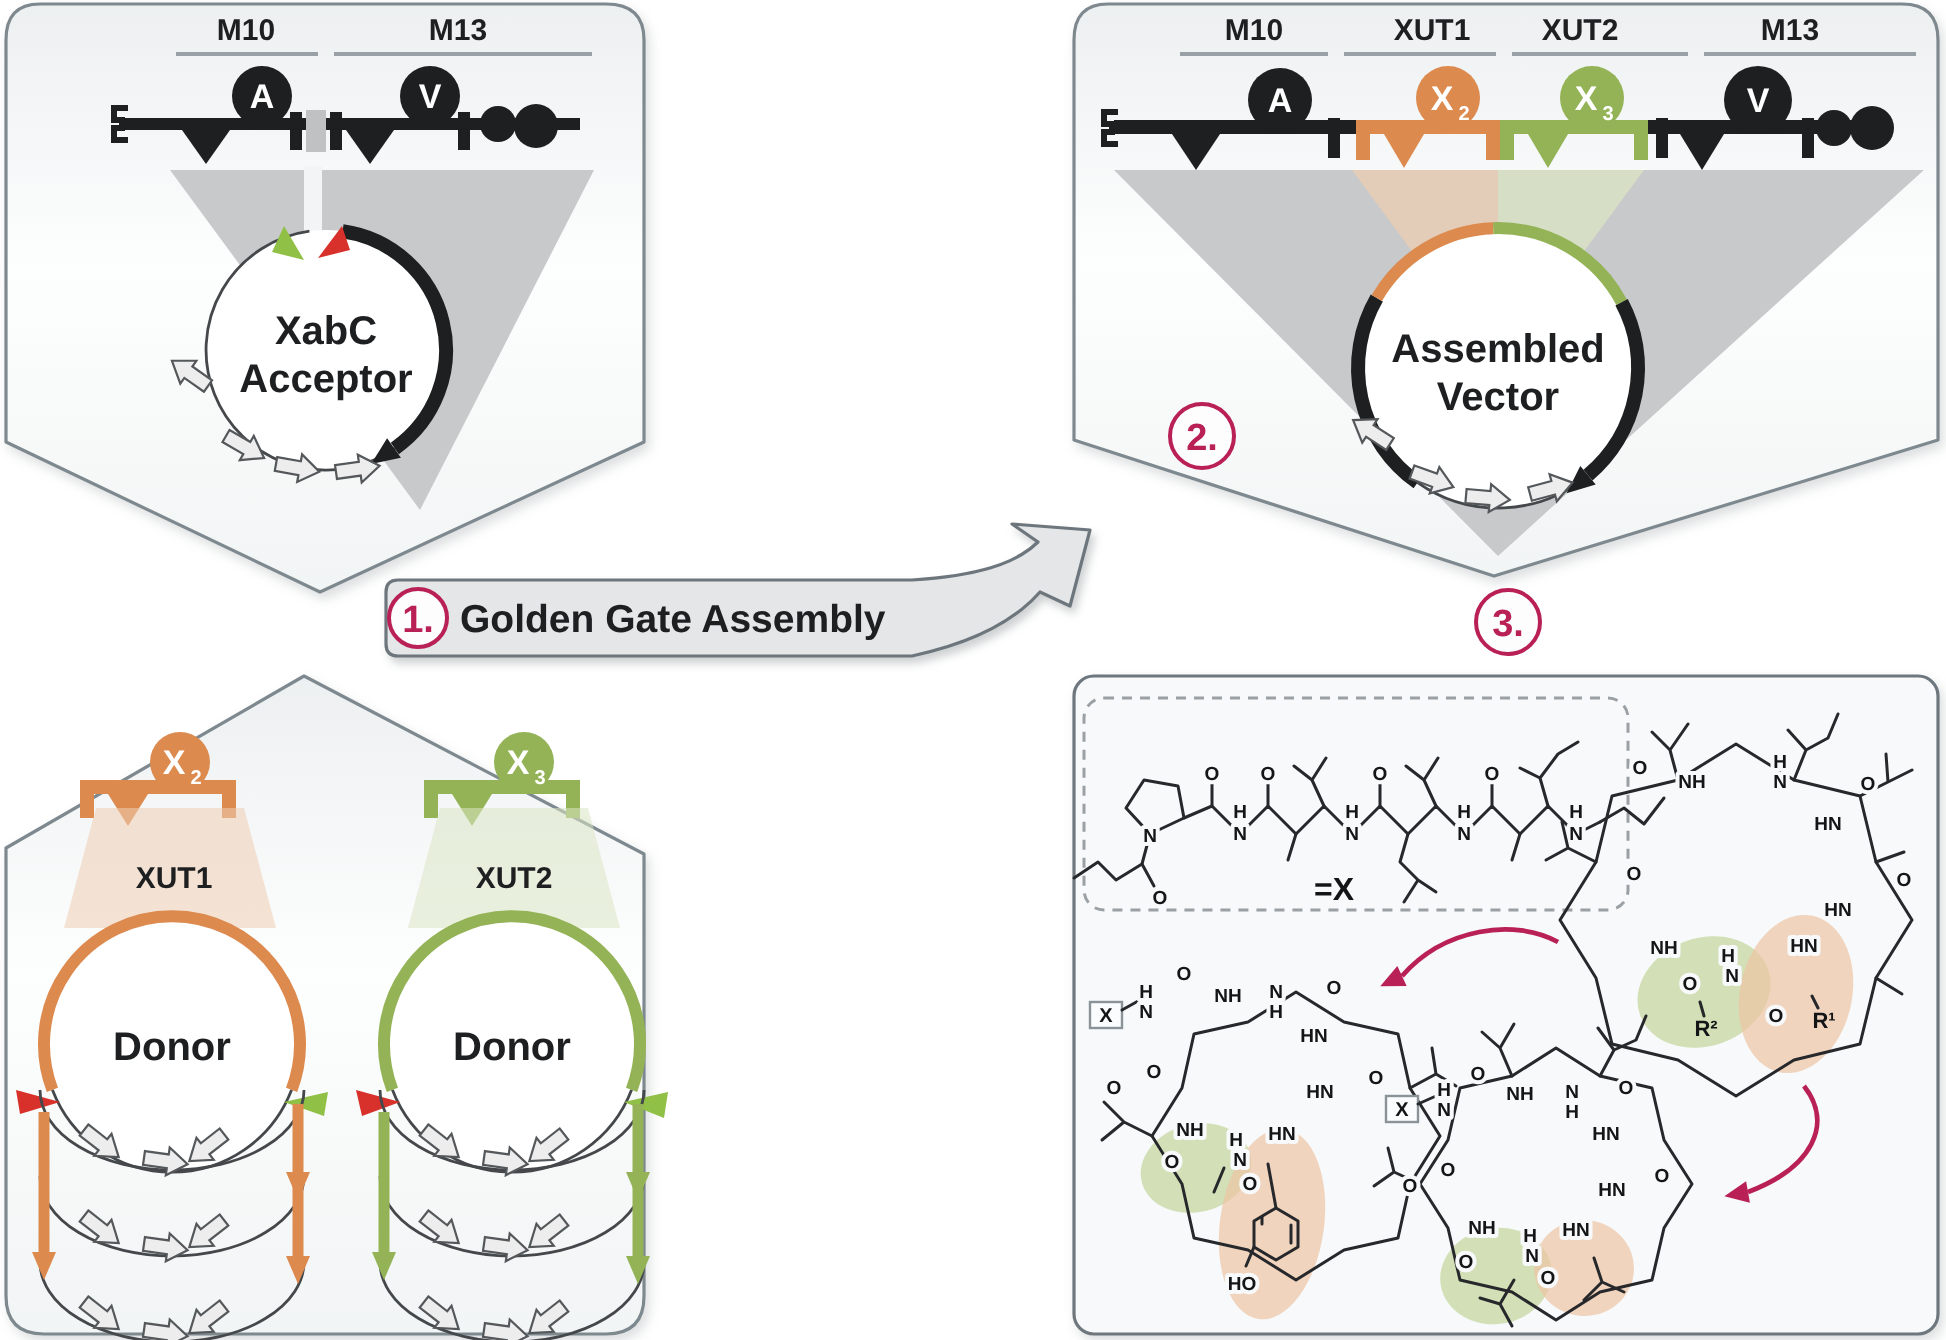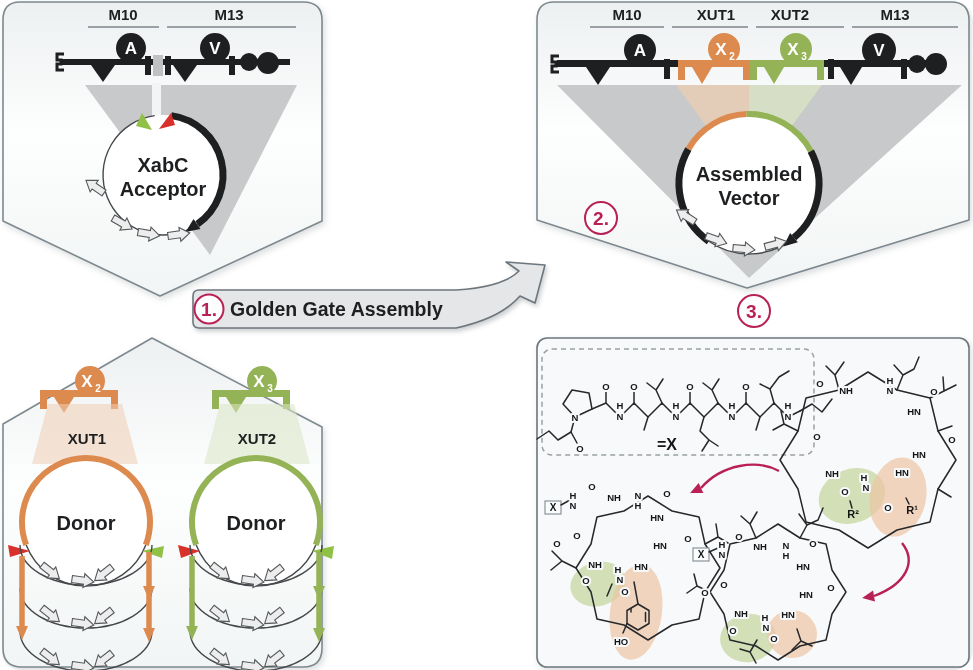--- a/index.html
+++ b/index.html
@@ -1,16 +1,16 @@
 <!DOCTYPE html>
 <html><head>
 <meta charset="utf-8">
 <style>
   html,body{margin:0;padding:0;background:#ffffff;}
-  #canvas{position:relative;width:973px;height:670px;background:#ffffff;overflow:hidden;border-radius:20px;}
+  #canvas{position:relative;width:973px;height:670px;background:#ffffff;overflow:hidden;}
   svg{display:block}
   text{font-family:"Liberation Sans","DejaVu Sans",sans-serif;}
   .lbl{font-weight:700;font-size:15px;fill:#1d1f21;text-anchor:middle}
   .big{font-weight:700;font-size:20px;fill:#1d1f21;text-anchor:middle}
   .wl{font-weight:700;font-size:17px;fill:#ffffff;text-anchor:middle}
   .ws{font-weight:700;font-size:10px;fill:#ffffff;text-anchor:middle}
   .step{font-weight:700;font-size:19px;fill:#b92056;text-anchor:middle}
   .bannertxt{font-weight:700;font-size:19.5px;fill:#1d1f21}
   .atom{font-weight:700;font-size:9.5px;fill:#141517;text-anchor:middle;
         paint-order:stroke;stroke:#f7f9fa;stroke-width:4px;stroke-linejoin:round}

